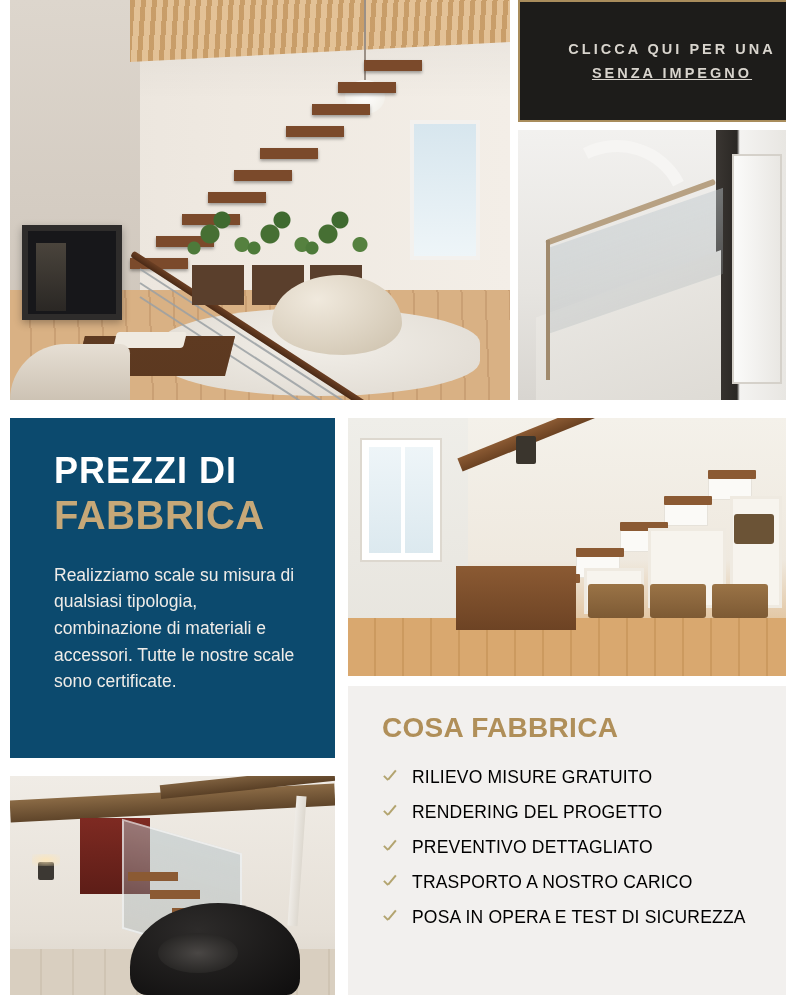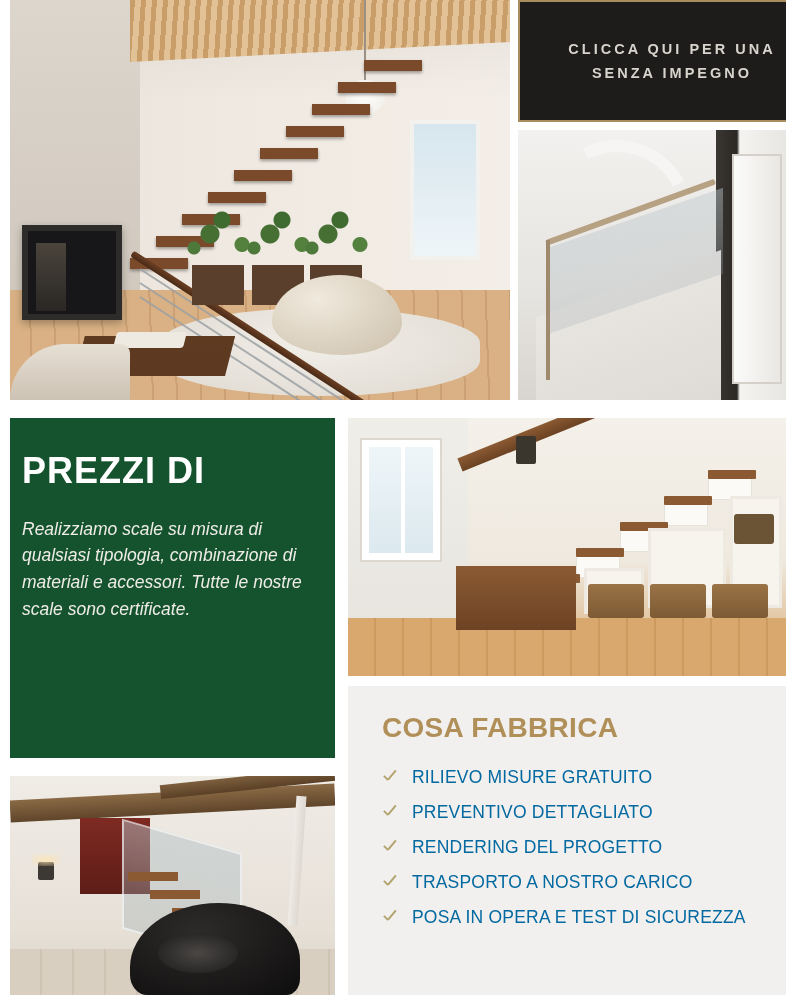--- a/index.html
+++ b/index.html
@@ -140,20 +140,21 @@
     font-size: 14.5px; letter-spacing: 3.0px; color: #d8d4cd; font-weight: 700;
     margin-bottom: 4px;
   }
   #cta-box .l2 {
     font-size: 31px; letter-spacing: 1.2px; font-weight: 700; color: #ffffff;
     line-height: 1.05;
   }
   #cta-box .l3 {
     font-size: 14.5px; letter-spacing: 3.0px; color: #d8d4cd; font-weight: 700;
     margin-top: 4px;
+    text-decoration: underline;
   }
 
   
   #photo-stair-white {
     left: 518px; top: 130px; width: 268px; height: 270px;
     background: linear-gradient(180deg,#f2f1ef 0%, #e6e4e0 60%, #d8d5d0 100%);
   }
   #photo-stair-white .doorframe {
     position:absolute; right: 0; top: 0; width: 70px; height: 270px;
     background: linear-gradient(90deg,#3a3632,#2a2724 30%, #f4f3f1 34%, #e8e6e2 100%);
@@ -185,39 +186,38 @@
     transform: skewY(-19deg); transform-origin: left top;
     border-left: 2px solid rgba(255,255,255,.5);
   }
   #photo-stair-white .post {
     position:absolute; left: 28px; top: 110px; width: 4px; height: 140px; background:#a08a6d;
   }
 
   
   #panel-prezzi {
     position: absolute; left: 10px; top: 418px; width: 325px; height: 340px;
-    background: #14532d;
+    background: #0c4a6e;
     color: #ffffff;
-    padding: 34px 28px 22px 12px;
+    padding: 34px 28px 22px 44px;
   }
   #panel-prezzi .t1 {
     font-size: 36px; font-weight: 700; letter-spacing: 1px; line-height: 1.05;
     color: #ffffff;
   }
   #panel-prezzi .t2 {
     font-size: 40px; font-weight: 700; letter-spacing: 0.5px; line-height: 1.05;
     color: #c6a878; margin-top: 4px;
   }
   #panel-prezzi .body {
     margin-top: 26px;
     font-size: 17.5px;
     line-height: 1.52;
     color: #efece8;
     font-weight: 400;
-    font-style: italic;
   }
 
   
   #photo-understair {
     left: 348px; top: 418px; width: 438px; height: 258px;
     background: linear-gradient(180deg,#f4f1ea 0%, #efe9df 55%, #d8a86e 100%);
   }
   #photo-understair .wallL {
     position:absolute; left:0; top:0; width: 120px; height: 258px;
     background: linear-gradient(180deg,#efeee9,#e6e3dc);
@@ -269,21 +269,21 @@
     background: #f2f0ee;
     padding: 26px 24px 18px 34px;
   }
   #panel-cosa .heading {
     font-size: 28px; font-weight: 700; color: #b08f59; letter-spacing: .3px;
     margin-bottom: 16px;
   }
   #panel-cosa ul { list-style: none; }
   #panel-cosa li {
     display: flex; align-items: center; gap: 14px;
-    font-size: 17.5px; color: #0369a1; letter-spacing: .2px;
+    font-size: 17.5px; color: #000000; letter-spacing: .2px;
     padding: 7px 0;
   }
   #panel-cosa li .check {
     flex: 0 0 auto; width: 16px; height: 16px; position: relative;
   }
   #panel-cosa li .check:before {
     content:""; position:absolute; left:1px; top:7px; width: 6px; height: 2px;
     background:#b3a46f; transform: rotate(45deg);
   }
   #panel-cosa li .check:after {
@@ -397,20 +397,21 @@
     <div class="door"></div>
     <div class="curve"></div>
     <div class="flight"></div>
     <div class="glasspanel"></div>
     <div class="glassrail"></div>
     <div class="post"></div>
   </div>
 
   <div id="panel-prezzi">
     <div class="t1">PREZZI DI</div>
+    <div class="t2">FABBRICA</div>
     <div class="body">Realizziamo scale su misura di qualsiasi tipologia, combinazione di materiali e accessori. Tutte le nostre scale sono certificate.</div>
   </div>
 
   <div class="photo" id="photo-understair">
     <div class="wallL"></div>
     <div class="win"></div>
     <div class="floorwood"></div>
     <div class="diag"></div>
     <div class="st-riser" style="left:140px; top:186px; width:44px; height:26px;"></div>
     <div class="st-riser" style="left:184px; top:160px; width:44px; height:26px;"></div>
@@ -437,25 +438,25 @@
 
   <div id="panel-cosa">
     <div class="heading">COSA FABBRICA</div>
     <ul>
       <li>
         <span class="check"></span>
         <span>RILIEVO MISURE GRATUITO</span>
       </li>
       <li>
         <span class="check"></span>
-        <span>PREVENTIVO DETTAGLIATO</span>
+        <span>RENDERING DEL PROGETTO</span>
       </li>
       <li>
         <span class="check"></span>
-        <span>RENDERING DEL PROGETTO</span>
+        <span>PREVENTIVO DETTAGLIATO</span>
       </li>
       <li>
         <span class="check"></span>
         <span>TRASPORTO A NOSTRO CARICO</span>
       </li>
       <li>
         <span class="check"></span>
         <span>POSA IN OPERA E TEST DI SICUREZZA</span>
       </li>
     </ul>

